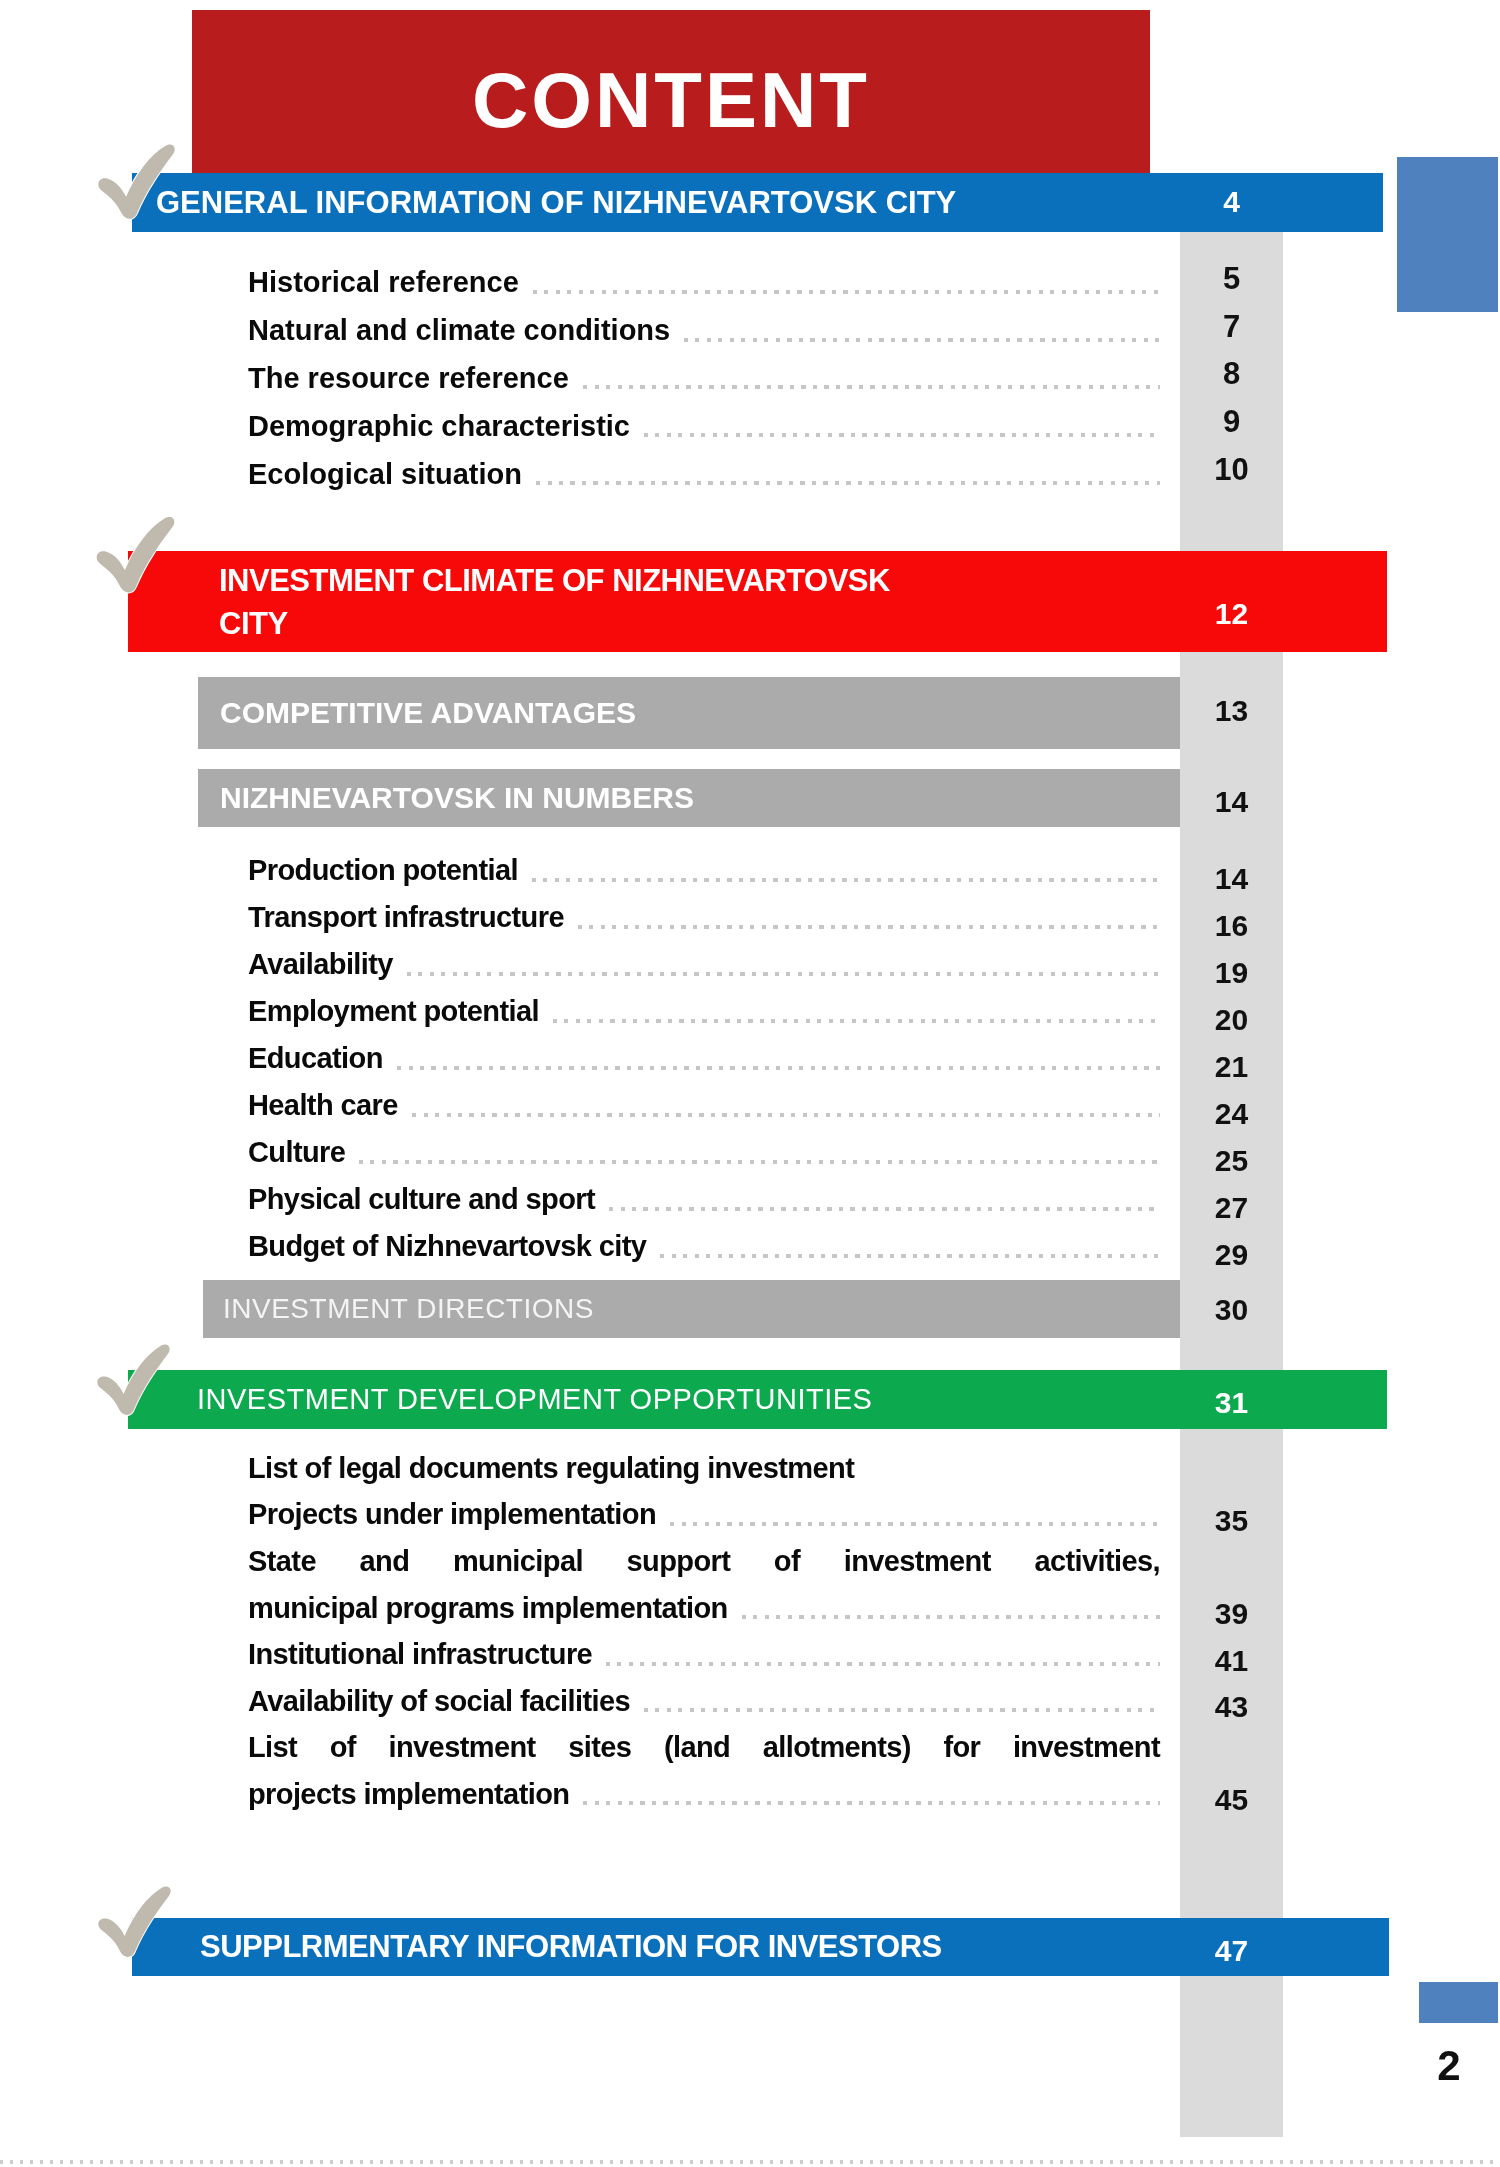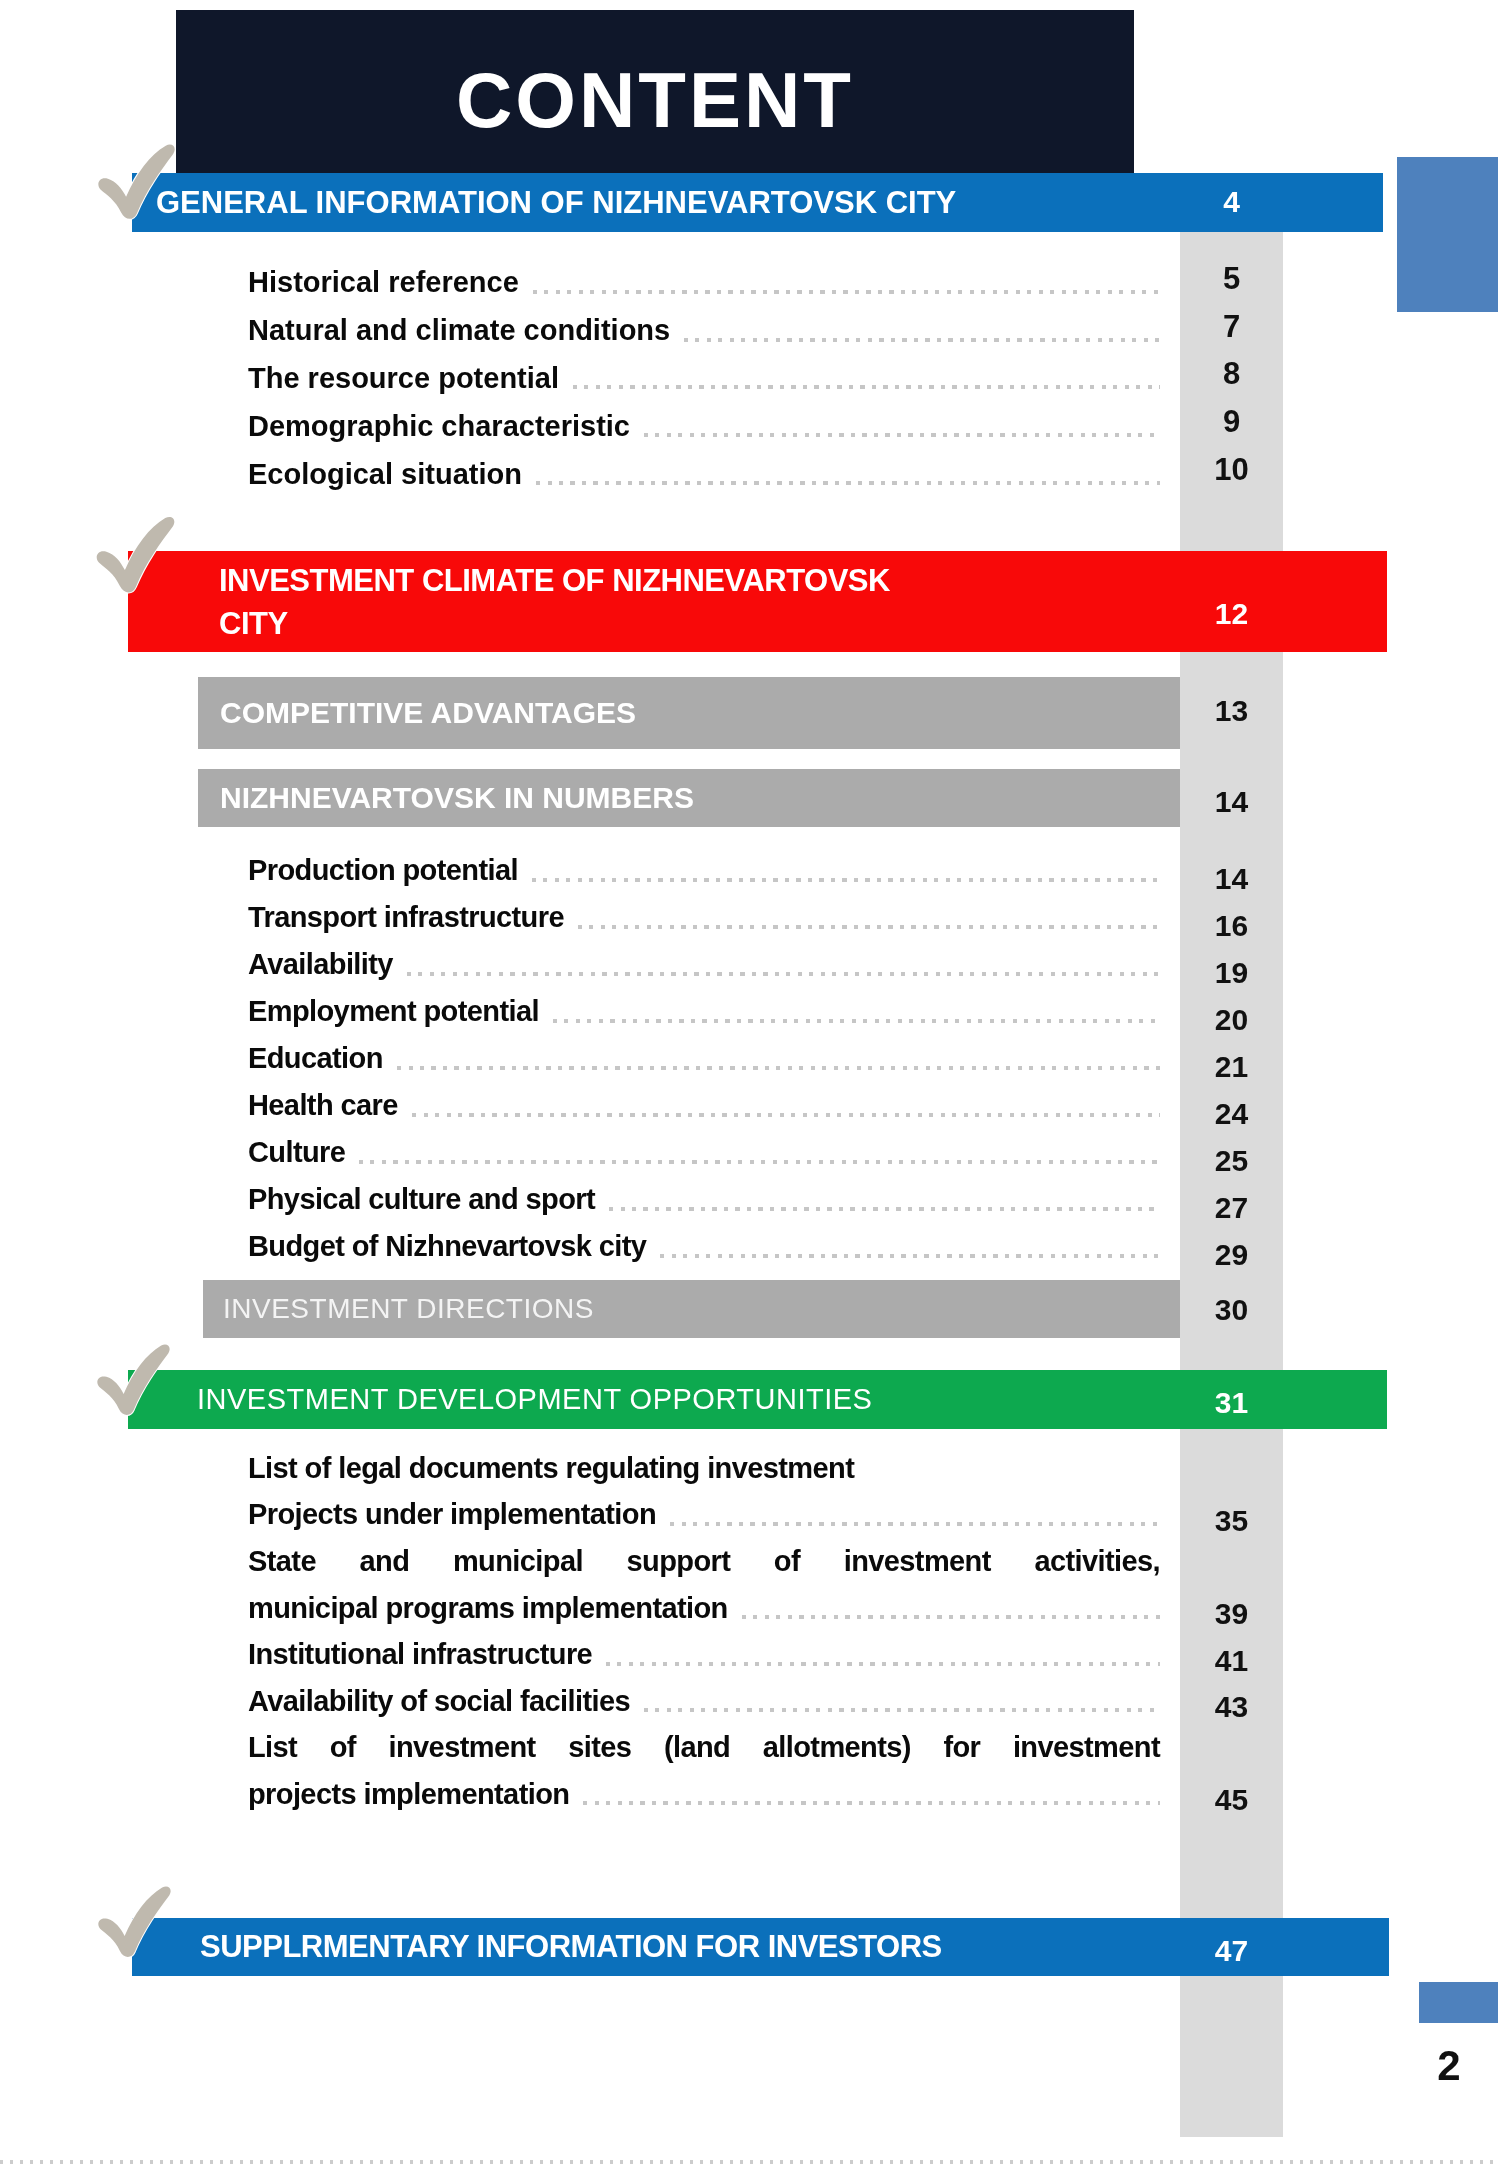--- a/index.html
+++ b/index.html
@@ -4,21 +4,21 @@
 <style>
   html,body{margin:0;padding:0;background:#ffffff;}
   .page{
     position:relative;width:1500px;height:2167px;background:#ffffff;overflow:hidden;
     font-family:"Liberation Sans","DejaVu Sans",sans-serif;
   }
   
   .strip{position:absolute;left:1180px;top:232px;width:103px;height:1905px;background:#dbdbdb;z-index:0;}
   
   .content-box{
-    position:absolute;left:176px;top:10px;width:958px;height:180px;background:#0f172a;z-index:1;
+    position:absolute;left:192px;top:10px;width:958px;height:180px;background:#b91c1c;z-index:1;
     display:flex;align-items:center;justify-content:center;
   }
   .content-box span{font-size:78px;font-weight:700;color:#ffffff;letter-spacing:3px;}
   
   .sq-top{position:absolute;left:1397px;top:157px;width:101px;height:155px;background:#4e81bd;z-index:1;}
   .sq-bottom{position:absolute;left:1419px;top:1982px;width:79px;height:41px;background:#4e81bd;z-index:1;}
   
   .bar{position:absolute;z-index:1;display:flex;flex-direction:column;justify-content:center;box-sizing:border-box;}
   .bar .bar-label{color:#ffffff;white-space:nowrap;}
   .bar-blue1{left:132px;top:173px;width:1251px;height:59px;background:#0b70bb;padding-left:24px;}
@@ -129,21 +129,21 @@
         <span class="label">Historical reference</span>
         <span class="leader"></span>
         <span class="num">5</span>
       </div>
       <div class="row">
         <span class="label">Natural and climate conditions</span>
         <span class="leader"></span>
         <span class="num">7</span>
       </div>
       <div class="row">
-        <span class="label">The resource potential</span>
+        <span class="label">The resource reference</span>
         <span class="leader"></span>
         <span class="num">8</span>
       </div>
       <div class="row">
         <span class="label">Demographic characteristic</span>
         <span class="leader"></span>
         <span class="num">9</span>
       </div>
       <div class="row">
         <span class="label">Ecological situation</span>

